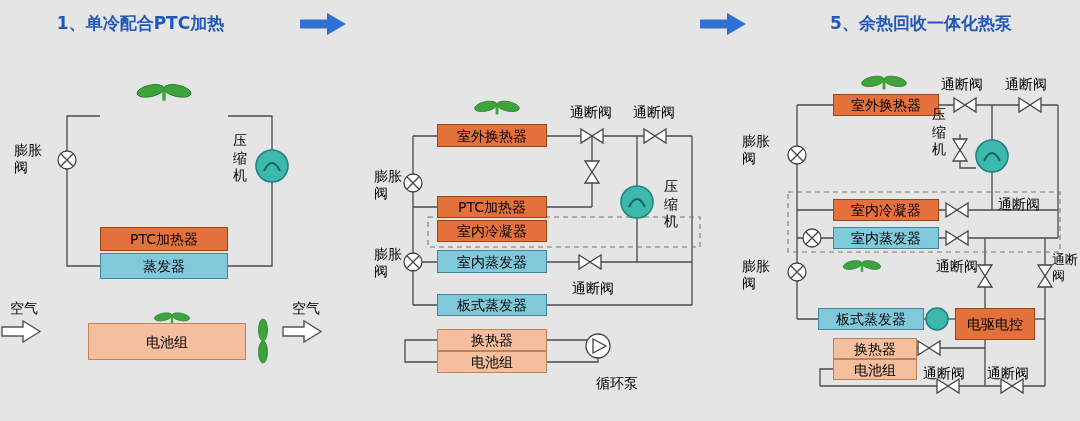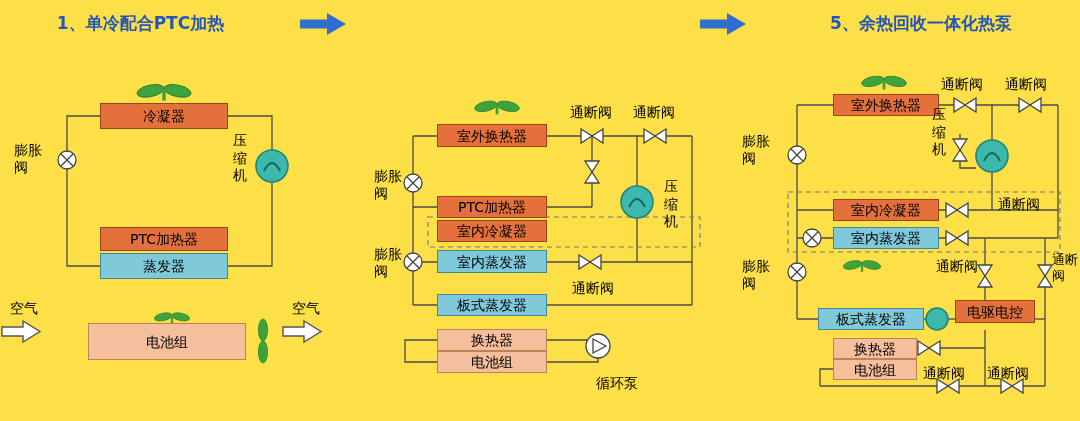--- a/index.html
+++ b/index.html
@@ -1,18 +1,18 @@
 <!DOCTYPE html>
 <html><head>
 <meta charset="utf-8">
 <style>
   *{margin:0;padding:0;box-sizing:border-box}
   html,body{background:#fff}
   body{font-family:"DejaVu Sans","Liberation Sans",sans-serif;color:#000}
-  #canvas{position:relative;width:1080px;height:421px;background:#fde047;overflow:hidden}
+  #canvas{position:relative;width:1080px;height:421px;background:#e5e5e5;overflow:hidden}
   svg.layer{position:absolute;left:0;top:0}
   #pipes{z-index:1}
   #symbols{z-index:3;pointer-events:none}
   .box{position:absolute;z-index:2;display:flex;align-items:center;justify-content:center;
        font-size:14px;color:#000;border:1px solid #555;line-height:1}
   .org{background:#e4713b;border-color:#9e4413}
   .blu{background:#7fc9db;border-color:#42869a}
   .sal{background:#f5bf9d;border-color:#c08155}
   .lbl{position:absolute;z-index:2;font-size:14px;color:#000;line-height:1.2;white-space:nowrap}
   .two{width:32px;white-space:normal;word-break:break-all}
@@ -62,21 +62,20 @@
     </g>
     <g stroke="#777" stroke-width="1.1" fill="none" stroke-dasharray="5 4">
       <path d="M428,217 H700 V247 H428 Z"></path>
       <path d="M788,192 H1060 V252 H788 Z"></path>
     </g>
   </svg>
 
   <div class="title" style="left:28px;top:12px;width:225px">1、单冷配合PTC加热</div>
   <div class="title" style="left:806px;top:12px;width:230px">5、余热回收一体化热泵</div>
 
-  <div class="box org" style="left:100px;top:103px;width:128px;height:26px">冷凝器</div>
   <div class="box org" style="left:100px;top:227px;width:128px;height:24px">PTC加热器</div>
   <div class="box blu" style="left:100px;top:253px;width:128px;height:26px">蒸发器</div>
   <div class="box sal" style="left:88px;top:323px;width:158px;height:37px">电池组</div>
 
   <div class="lbl two" style="left:14px;top:142px">膨胀阀</div>
   <div class="lbl col" style="left:233px;top:132px">压缩机</div>
   <div class="lbl" style="left:10px;top:300px">空气</div>
   <div class="lbl" style="left:292px;top:300px">空气</div>
 
   <div class="box org" style="left:437px;top:124px;width:110px;height:23px">室外换热器</div>
@@ -92,21 +91,21 @@
   <div class="lbl two" style="left:374px;top:168px">膨胀阀</div>
   <div class="lbl col" style="left:664px;top:178px">压缩机</div>
   <div class="lbl two" style="left:374px;top:246px">膨胀阀</div>
   <div class="lbl" style="left:572px;top:280px">通断阀</div>
   <div class="lbl" style="left:596px;top:375px">循环泵</div>
 
   <div class="box org" style="left:833px;top:94px;width:106px;height:22px">室外换热器</div>
   <div class="box org" style="left:833px;top:199px;width:106px;height:22px">室内冷凝器</div>
   <div class="box blu" style="left:833px;top:227px;width:106px;height:22px">室内蒸发器</div>
   <div class="box blu" style="left:818px;top:308px;width:106px;height:22px">板式蒸发器</div>
-  <div class="box org" style="left:955px;top:300px;width:80px;height:23px">电驱电控</div>
+  <div class="box org" style="left:955px;top:308px;width:80px;height:32px">电驱电控</div>
   <div class="box sal" style="left:833px;top:338px;width:84px;height:21px">换热器</div>
   <div class="box sal" style="left:833px;top:359px;width:84px;height:21px">电池组</div>
 
   <div class="lbl" style="left:941px;top:76px">通断阀</div>
   <div class="lbl" style="left:1005px;top:76px">通断阀</div>
   <div class="lbl col" style="left:932px;top:106px">压缩机</div>
   <div class="lbl two" style="left:742px;top:133px">膨胀阀</div>
   <div class="lbl" style="left:998px;top:196px">通断阀</div>
   <div class="lbl two" style="left:742px;top:258px">膨胀阀</div>
   <div class="lbl" style="left:936px;top:258px">通断阀</div>

